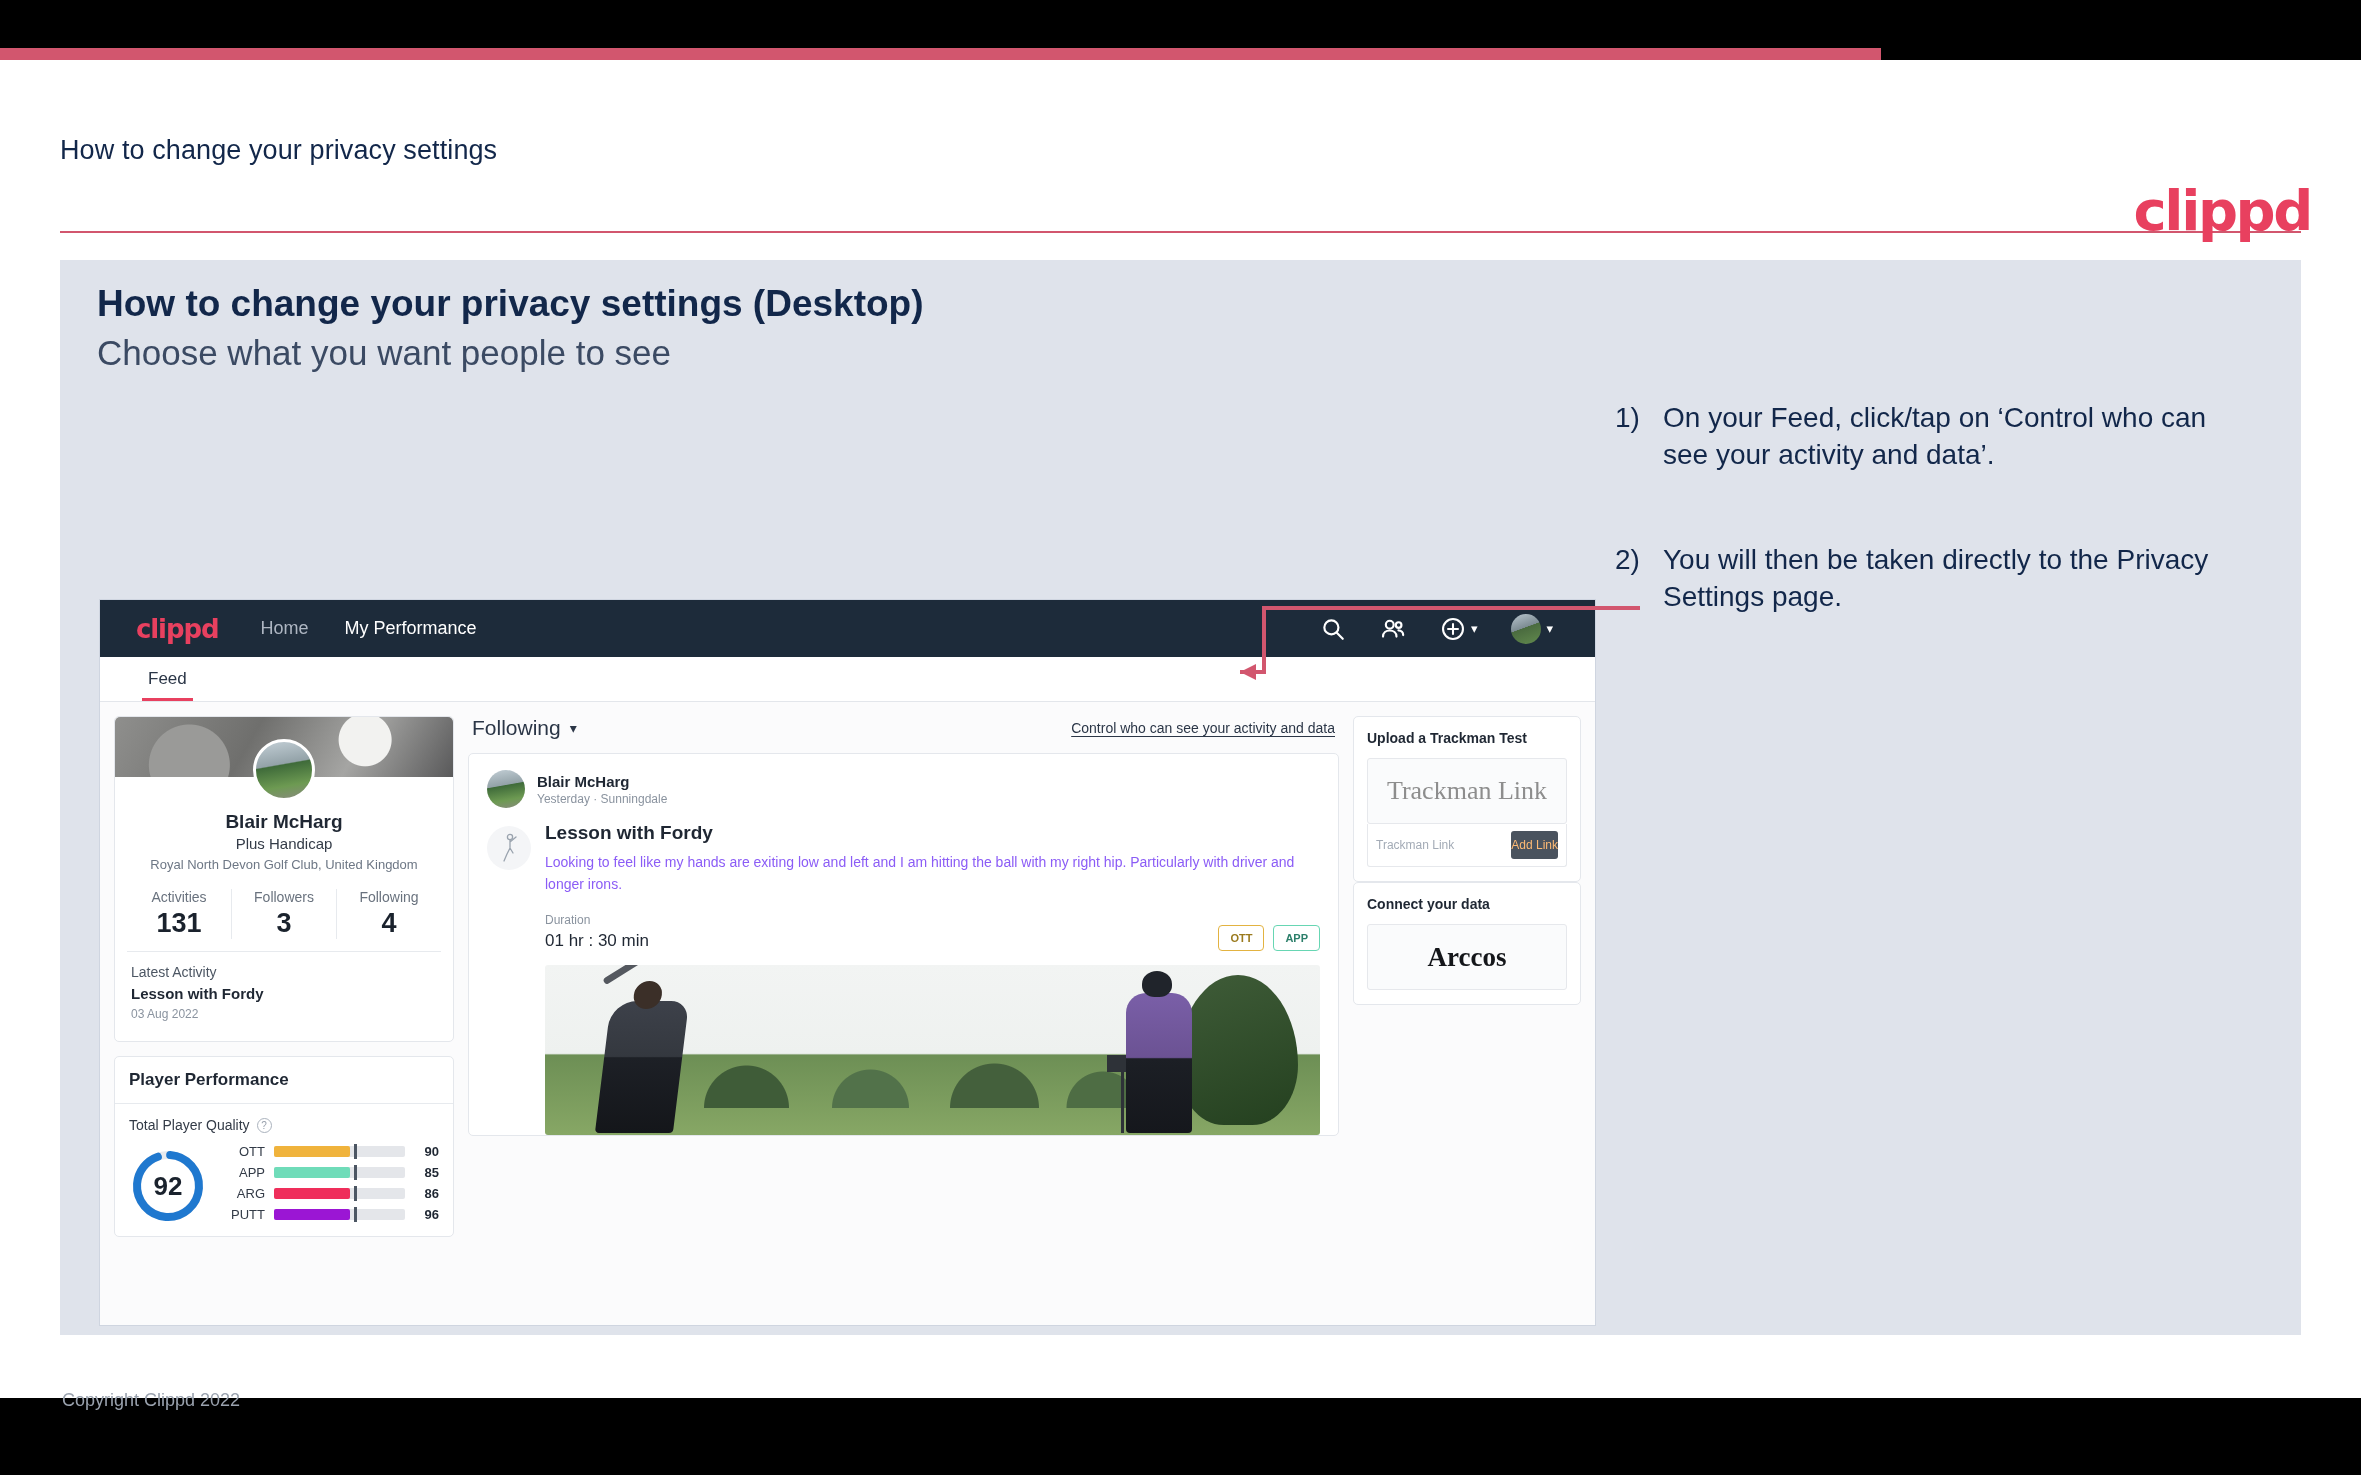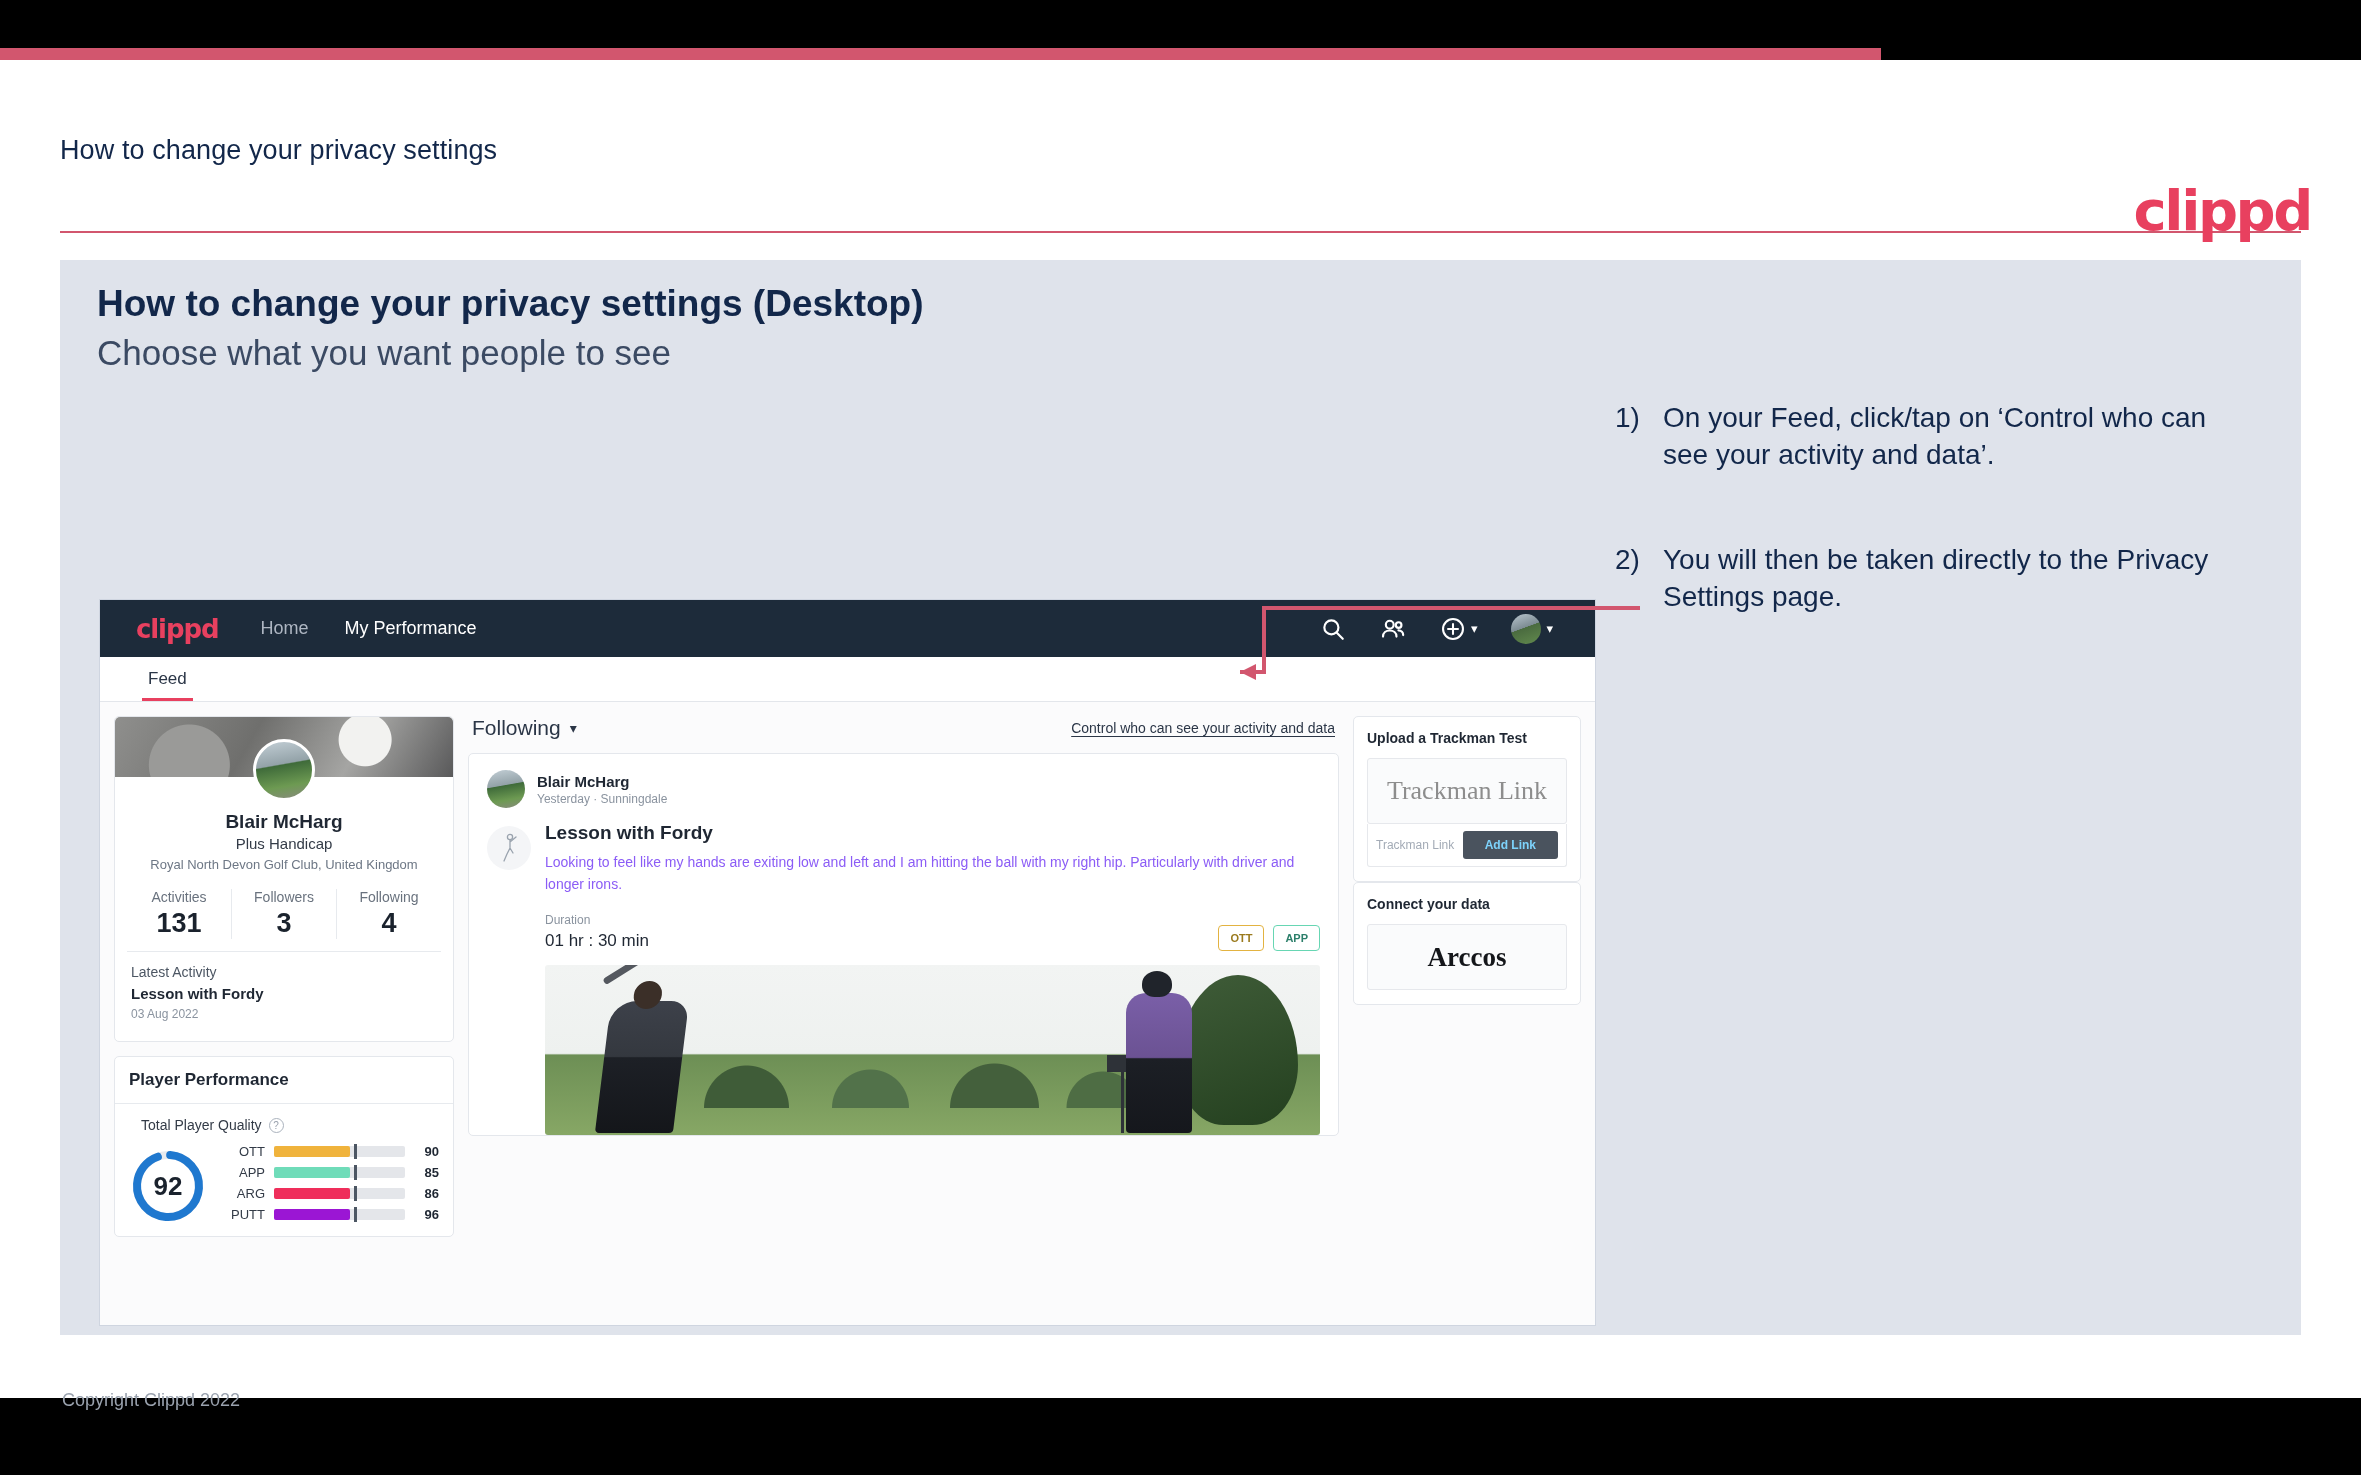--- a/index.html
+++ b/index.html
@@ -131,21 +131,21 @@
   .p-stat-l { font-size:14px; color:#69727e; }
   .p-stat-v { font-size:27px; font-weight:bold; color:#1a222d; margin-top:3px; }
   .p-latest { border-top:1px solid #e7eaee; margin-top:12px; padding:12px 4px 10px 4px; text-align:left; }
   .p-lat-l { font-size:14px; color:#4c5663; }
   .p-lat-t { font-size:15px; font-weight:bold; color:#1f2733; margin-top:5px; }
   .p-lat-d { font-size:12px; color:#8a939f; margin-top:5px; }
 
   .perf-card { margin-top:14px; }
   .perf-head { padding:13px 14px; border-bottom:1px solid #e7eaee; font-size:17px; font-weight:bold; color:#1f2733; }
   .perf-body { padding:13px 14px 8px 14px; }
-  .perf-tpq { font-size:14px; color:#333b47; display:flex; align-items:center; gap:7px;margin-left:12px; }
+  .perf-tpq { font-size:14px; color:#333b47; display:flex; align-items:center; gap:7px; }
   .qmark {
     width:15px;height:15px;border-radius:50%;border:1.4px solid #aab2bd;
     font-size:10px;color:#98a0ac;display:inline-flex;align-items:center;justify-content:center;
   }
   .perf-row-wrap { display:flex; align-items:center; margin-top:11px; gap:14px; }
   .ring { width:78px;height:78px;flex:none; position:relative; }
   .ring-num {
     position:absolute; inset:0; display:flex; align-items:center; justify-content:center;
     font-size:26px; font-weight:bold; color:#1a222d;
   }
@@ -259,22 +259,22 @@
     height:66px; display:flex; align-items:center; justify-content:center;
   }
   .tm-word { font-family:"Liberation Serif", serif; font-size:26px; color:#8d8d8d; }
   .tm-input-row {
     border:1px solid #e6e8ec; border-top:none; border-radius:0 0 3px 3px;
     display:flex; align-items:center; justify-content:space-between;
     padding:7px 8px; background:#fff;
   }
   .tm-ph { font-size:12px; color:#a3abb6; }
   .btn-addlink {
-    background:#4a535e; color:#7dd3fc; font-size:12px; font-weight:bold;
-    padding:7px 22px; border-radius:3px;
+    background:#4a535e; color:#fdba74; font-size:12px; font-weight:normal;
+    padding:7px 0; border-radius:3px;
   }
   .arccos-box {
     margin-top:12px; border:1px solid #e6e8ec; border-radius:3px; background:#fafbfc;
     height:66px; display:flex; align-items:center; justify-content:center;
   }
   .arccos-word { font-family:"Liberation Serif", serif; font-size:27px; font-weight:bold; color:#14161a;text-align:right; }
 
   
   .callout { position:absolute; left:0; top:0; width:2361px; height:1475px; pointer-events:none; }
 

